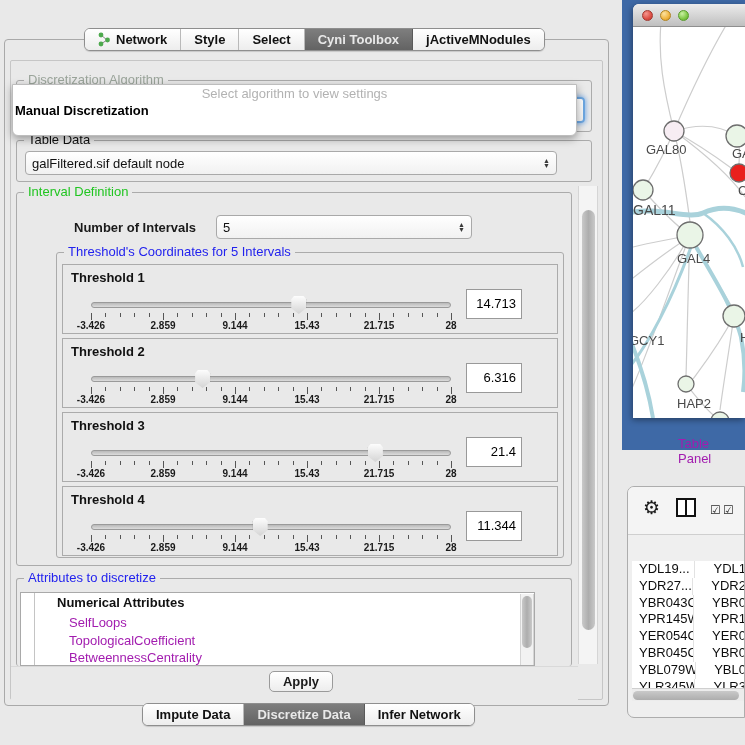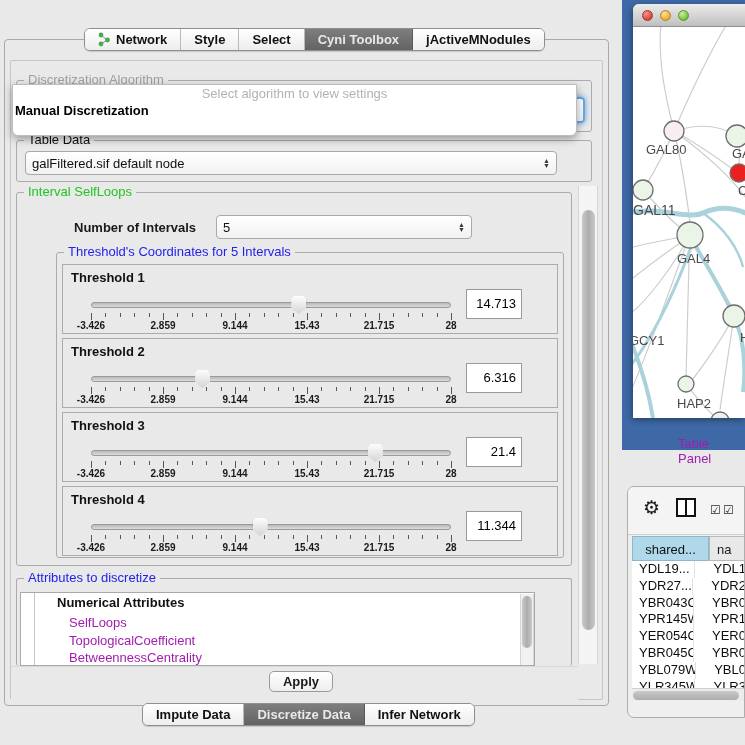--- a/index.html
+++ b/index.html
@@ -190,21 +190,21 @@
       <span>galFiltered.sif default node</span>
       <span class="arrows">▲<br>▼</span>
     </div>
   </div>
 
   <div class="abs v-scroll-track" style="left:578px; top:186px; width:20px; height:478px;">
     <div class="abs scroll-thumb" style="left:3px; top:24px; width:13px; height:420px;"></div>
   </div>
 
   <div class="abs groupbox" style="left:16px; top:192px; width:556px; height:374px;">
-    <span class="group-title gt-green">Interval SelfLoops</span>
+    <span class="group-title gt-green">Interval Definition</span>
   </div>
   <div class="abs" style="left:74px; top:220px; font-weight:700;">Number of Intervals</div>
   <div class="abs combo" style="left:216px; top:215px; width:256px; height:24px;">
     <span>5</span>
     <span class="arrows">▲<br>▼</span>
   </div>
 
   <div class="abs groupbox" style="left:56px; top:252px; width:508px; height:306px;">
     <span class="group-title gt-blue">Threshold's Coordinates for 5 Intervals</span>
   </div>
@@ -451,24 +451,20 @@
 
   <div id="table-panel-title" class="abs">Table Panel</div>
 
   <div id="table-panel" class="abs">
     <div id="tp-toolbar" class="abs">
       <div id="gear-ic" class="abs">⚙</div>
       <div id="cols-ic" class="abs"></div>
       <div id="chk1" class="abs chk-ic">☑</div>
       <div id="chk2" class="abs chk-ic">☑</div>
     </div>
-    <div id="tp-header" class="abs">
-      <div class="tp-hcell sel">shared...</div>
-      <div class="tp-hcell plain">na</div>
-    </div>
     <div id="tp-rows" class="abs">
         <div class="tp-row">
           <div class="tp-c1">YDL19...</div>
           <div class="tp-c2">YDL1</div>
         </div>
         <div class="tp-row">
           <div class="tp-c1">YDR27...</div>
           <div class="tp-c2">YDR2</div>
         </div>
         <div class="tp-row">

